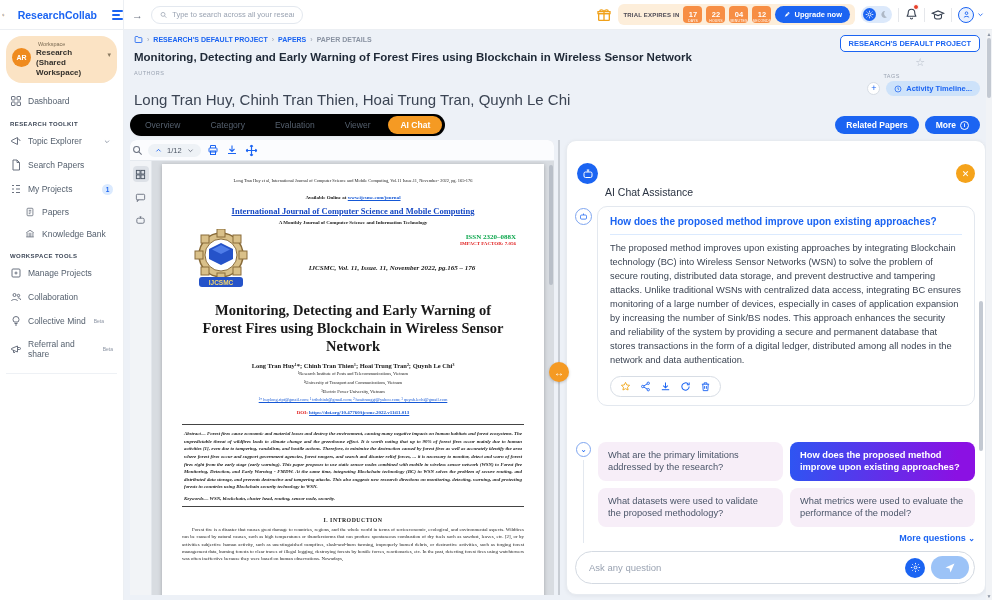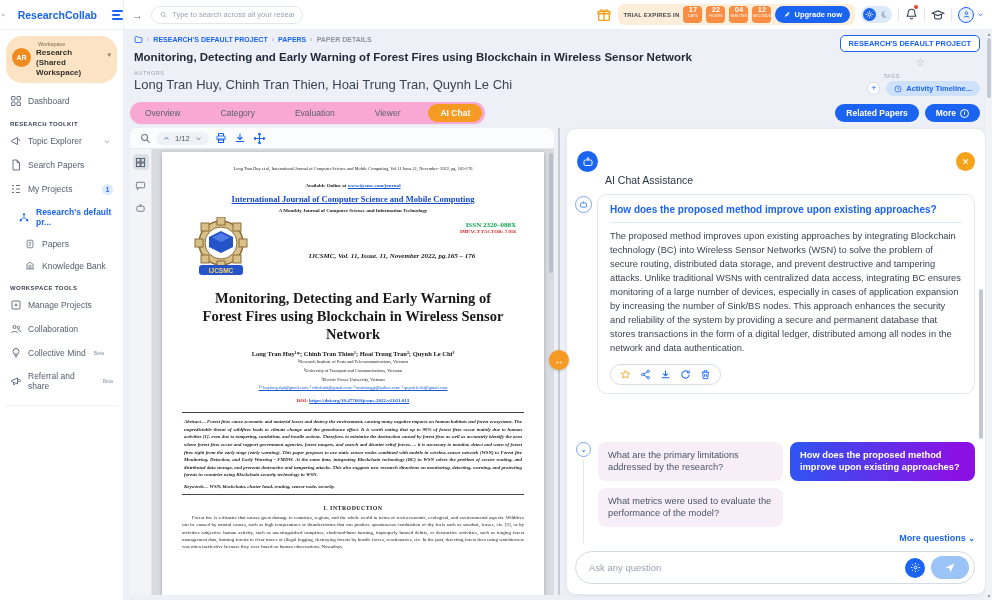--- a/index.html
+++ b/index.html
@@ -16,21 +16,21 @@
   .menu-icon span:nth-child(1){width:11px;} .menu-icon span:nth-child(2){width:8px;} .menu-icon span:nth-child(3){width:11px;}
   .nav-mid { display:flex; align-items:center; gap:8px; padding-left:8px; flex:1; }
   .nav-arrow { color:#6b7280; font-size:11px; cursor:pointer; }
   .search-pill { display:flex; align-items:center; gap:5px; width:152px; height:18px; border:1px solid #e3e8ef; border-radius:9px; padding:0 8px; background:#fff; }
   .search-pill input { border:none; outline:none; font-size:7.5px; color:#374151; width:100%; background:transparent; font-family:"Liberation Sans",sans-serif; }
   .search-pill input::placeholder { color:#9aa3b2; }
   .nav-right { display:flex; align-items:center; gap:6px; padding-right:8px; }
   .gift-icon { width:16px; height:16px; }
   .trial-strip { display:flex; align-items:center; gap:4px; background:#fdeeda; border-radius:6px; padding:2px 5px; }
   .trial-label { font-size:6px; font-weight:bold; color:#4c4a55; letter-spacing:.2px; }
-  .count-box { width:19px; height:17px; background:#f78e44; border-radius:4px; color:#fff; display:flex; flex-direction:column; align-items:center; justify-content:flex-start; line-height:1; }
+  .count-box { width:19px; height:17px; background:#f78e44; border-radius:4px; color:#fff; display:flex; flex-direction:column; align-items:center; justify-content:flex-end; line-height:1; }
   .count-val { font-size:7.5px; font-weight:bold; }
   .count-unit { font-size:3.5px; margin-top:1px; letter-spacing:.2px; }
   .upgrade-btn { display:flex; align-items:center; gap:3px; background:#1b64f2; color:#fff; border:none; border-radius:10px; height:17px; padding:0 8px; font-size:7.5px; font-weight:bold; cursor:pointer; font-family:inherit; }
   .theme-toggle { display:flex; align-items:center; gap:3px; background:#dce9fb; border-radius:9px; padding:2px 4px 2px 2px; cursor:pointer; }
   .sun-badge { width:13px; height:13px; border-radius:50%; background:#1b64f2; display:flex; align-items:center; justify-content:center; }
   .nav-divider { width:1px; height:14px; background:#e5e7eb; }
   .bell-wrap { position:relative; cursor:pointer; }
   .bell-dot { position:absolute; top:-2px; right:-1px; width:6px; height:6px; background:#e8402a; border-radius:50%; border:1px solid #fff; }
   .avatar-wrap { display:flex; align-items:center; gap:3px; cursor:pointer; }
   .avatar-circle { width:16px; height:16px; border-radius:50%; border:1.5px solid #1b64f2; display:flex; align-items:center; justify-content:center; background:#eaf1fe; }
@@ -59,41 +59,41 @@
 
   
   .main { flex:1; background:#edf1f7; display:flex; flex-direction:column; min-width:0; position:relative; }
   .page-head { display:flex; justify-content:space-between; padding:5px 12px 0 10px; }
   .crumb-row { display:flex; align-items:center; gap:4px; font-size:7px; }
   .crumb-link { color:#1b64f2; font-weight:bold; cursor:pointer; }
   .crumb-current { color:#8a93a2; font-weight:bold; }
   .crumb-sep { color:#9aa3b2; font-size:7px; }
   .paper-title { font-size:11.5px; font-weight:bold; color:#1f2937; margin-top:7px; }
   .authors-label { font-size:5.5px; color:#9aa3b2; letter-spacing:.5px; margin-top:7px; }
-  .authors-line { font-size:13px; color:#3b4453; margin-top:1px; }
+  .authors-line { font-size:15px; color:#3b4453; margin-top:15px; }
   .ph-right { display:flex; flex-direction:column; align-items:flex-end; flex:0 0 auto; }
   .proj-btn { border:1.5px solid #1b64f2; color:#1b64f2; background:#fff; border-radius:5px; font-size:7.5px; font-weight:bold; padding:3px 8px; cursor:pointer; font-family:inherit; }
   .star-icon { color:#b6bec9; font-size:11px; margin:4px 55px 0 0; cursor:pointer; }
   .tags-label { font-size:5.5px; color:#9aa3b2; letter-spacing:.5px; margin:4px 80px 2px 0; }
   .tags-row { display:flex; align-items:center; gap:6px; }
   .add-tag { width:13px; height:13px; border-radius:50%; background:#fff; border:1px solid #d7dde5; color:#1b64f2; font-size:9px; line-height:11px; text-align:center; cursor:pointer; }
   .activity-pill { display:flex; align-items:center; gap:4px; background:#cde2fa; color:#1b64f2; font-size:7.5px; font-weight:bold; border-radius:10px; padding:3px 8px; cursor:pointer; }
 
   .tabs-row { display:flex; align-items:center; justify-content:space-between; padding:6px 12px 2px 6px; }
-  .tabs-pill { background:#f9a8d4; border-radius:14px; display:flex; align-items:center; padding:2px 3px; gap:16px; box-shadow:0 1px 2px rgba(16,24,40,.04); }
+  .tabs-pill { background:#000000; border-radius:14px; display:flex; align-items:center; padding:2px 3px; gap:6px; box-shadow:0 1px 2px rgba(16,24,40,.04); }
   .tab { font-size:8.5px; color:#55606e; padding:4px 12px; cursor:pointer; border-radius:12px; }
   .tab.active { background:#f59a23; color:#fff; font-weight:bold; }
   .tabs-actions { display:flex; gap:6px; }
   .blue-pill-btn { display:flex; align-items:center; gap:4px; background:#1b64f2; color:#fff; border:none; border-radius:12px; font-size:8.5px; font-weight:bold; padding:4px 11px; cursor:pointer; font-family:inherit; }
   .info-ring { width:9px; height:9px; border:1px solid #fff; border-radius:50%; font-size:6px; display:flex; align-items:center; justify-content:center; font-style:normal; }
 
   
   .content-row { flex:1; display:flex; min-height:0; padding:2px 6px 5px 6px; gap:0; }
   .pdf-panel { width:424px; flex:0 0 424px; display:flex; flex-direction:column; border-radius:6px 6px 0 0; overflow:hidden; background:#d8dce1; }
-  .pdf-toolbar { height:21px; background:#fbfcfe; border-bottom:1px solid #e6eaef; display:flex; align-items:center; padding:0 10px; gap:6px; flex:0 0 21px; }
+  .pdf-toolbar { height:21px; background:#fbfcfe; border-bottom:1px solid #e6eaef; display:flex; align-items:center; padding:0 2px; gap:6px; flex:0 0 21px; }
   .pdf-tool-left { display:flex; align-items:center; gap:5px; }
   .pager-pill { display:flex; align-items:center; gap:5px; background:#eef2f6; border-radius:9px; padding:2px 7px; }
   .pager-text { font-size:7.5px; color:#4b5563; }
   .pdf-tool-center { flex:1; display:flex; align-items:center; justify-content:center; gap:5px; }
   .zoom-pill { display:flex; align-items:center; gap:5px; background:#eef2f6; border-radius:9px; padding:2px 7px; }
   .zoom-text { font-size:7.5px; color:#4b5563; }
   .pdf-tool-right { display:flex; align-items:center; gap:7px; }
   .pdf-body { flex:1; display:flex; min-height:0; }
   .pdf-strip { width:22px; flex:0 0 22px; background:#f2f4f7; border-right:1px solid #e3e7ec; display:flex; flex-direction:column; align-items:center; padding-top:5px; gap:7px; }
   .strip-btn { width:16px; height:16px; border-radius:4px; display:flex; align-items:center; justify-content:center; color:#6b7280; cursor:pointer; }
@@ -316,29 +316,20 @@
 
       <div class="side-item">
         <svg width="12" height="12" viewBox="0 0 24 24" fill="none" stroke="#6b7280" stroke-width="2">
             <path d="M4 5h4M4 12h4M4 19h4"></path>
             <path d="M12 5h8M12 12h8M12 19h8" stroke-dasharray="0"></path>
           </svg>
         <span class="grow">My Projects</span>
         <span class="badge-count">1</span>
       </div>
 
-      <div class="side-item side-sub active-proj">
-        <svg width="11" height="11" viewBox="0 0 24 24" fill="#1b64f2">
-            <circle cx="12" cy="5" r="2.5"></circle>
-            <circle cx="5" cy="18" r="2.5"></circle>
-            <circle cx="19" cy="18" r="2.5"></circle>
-            <path d="M12 7v5M12 12l-7 5M12 12l7 5" stroke="#1b64f2" stroke-width="1.8" fill="none"></path>
-          </svg>
-        <span class="grow">Research's default pr...</span>
-      </div>
 
       <div class="side-item side-sub" style="padding-left:18px;">
         <svg width="10" height="10" viewBox="0 0 24 24" fill="none" stroke="#6b7280" stroke-width="2">
             <rect x="5" y="3" width="14" height="18" rx="2"></rect>
             <path d="M9 8h6M9 12h6M9 16h4"></path>
           </svg>
         <span class="grow">Papers</span>
       </div>
 
       <div class="side-item side-sub" style="padding-left:18px;">
@@ -628,20 +619,21 @@
 
           <div class="chat-suggest">
             <div class="suggest-rail">
               <span class="rail-circle">⌄</span>
               <span class="rail-line"></span>
             </div>
             <div class="suggest-body">
               <div class="suggest-grid">
                 <div class="chip">What are the primary limitations addressed by the research?</div>
                 <div class="chip selected">How does the proposed method improve upon existing approaches?</div>
+                <div class="chip">What datasets were used to validate the proposed methodology?</div>
                 <div class="chip">What metrics were used to evaluate the performance of the model?</div>
               </div>
               <div class="more-q"><span>More questions</span> <span class="caret">⌄</span></div>
             </div>
           </div>
 
           <div class="chat-inputbar">
             <input type="text" placeholder="Ask any question" style="">
             <button class="gear-btn">
               <svg width="11" height="11" viewBox="0 0 24 24" fill="none" stroke="#fff" stroke-width="2">

